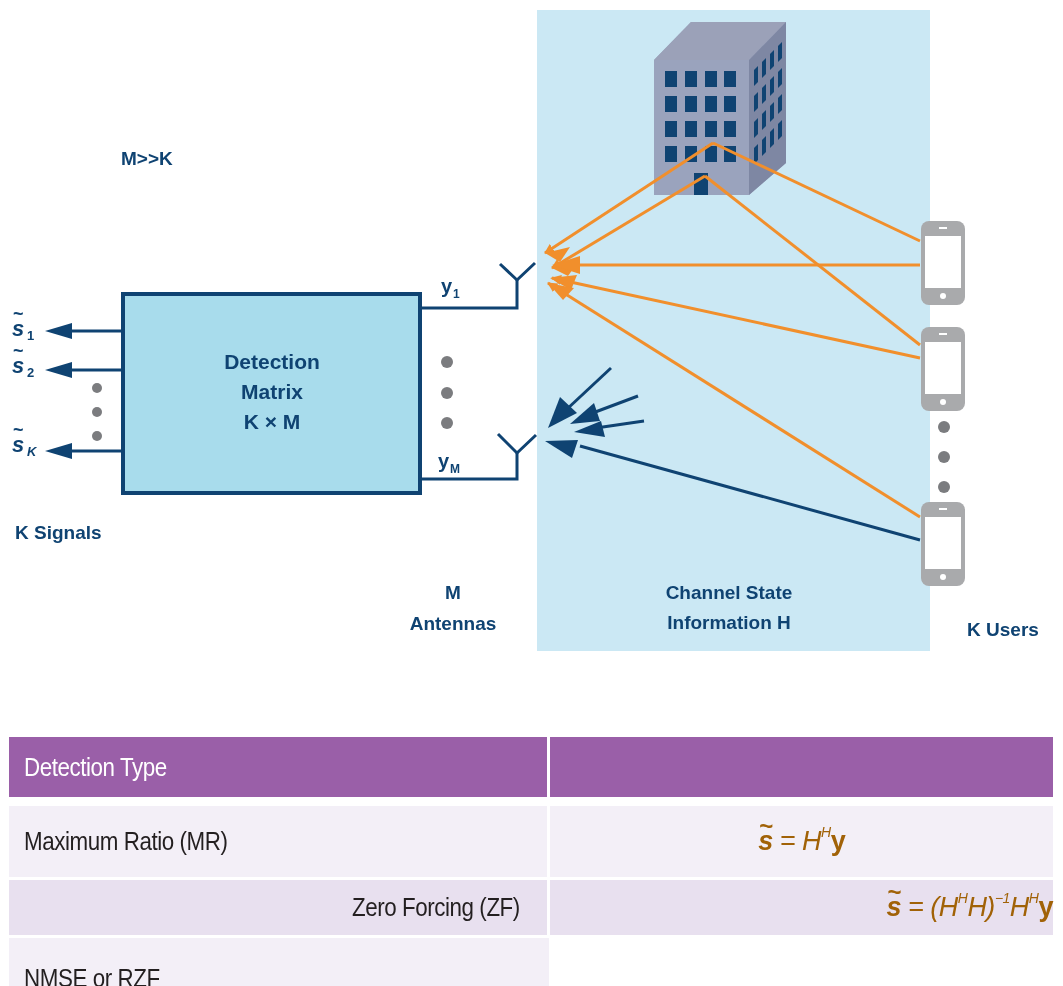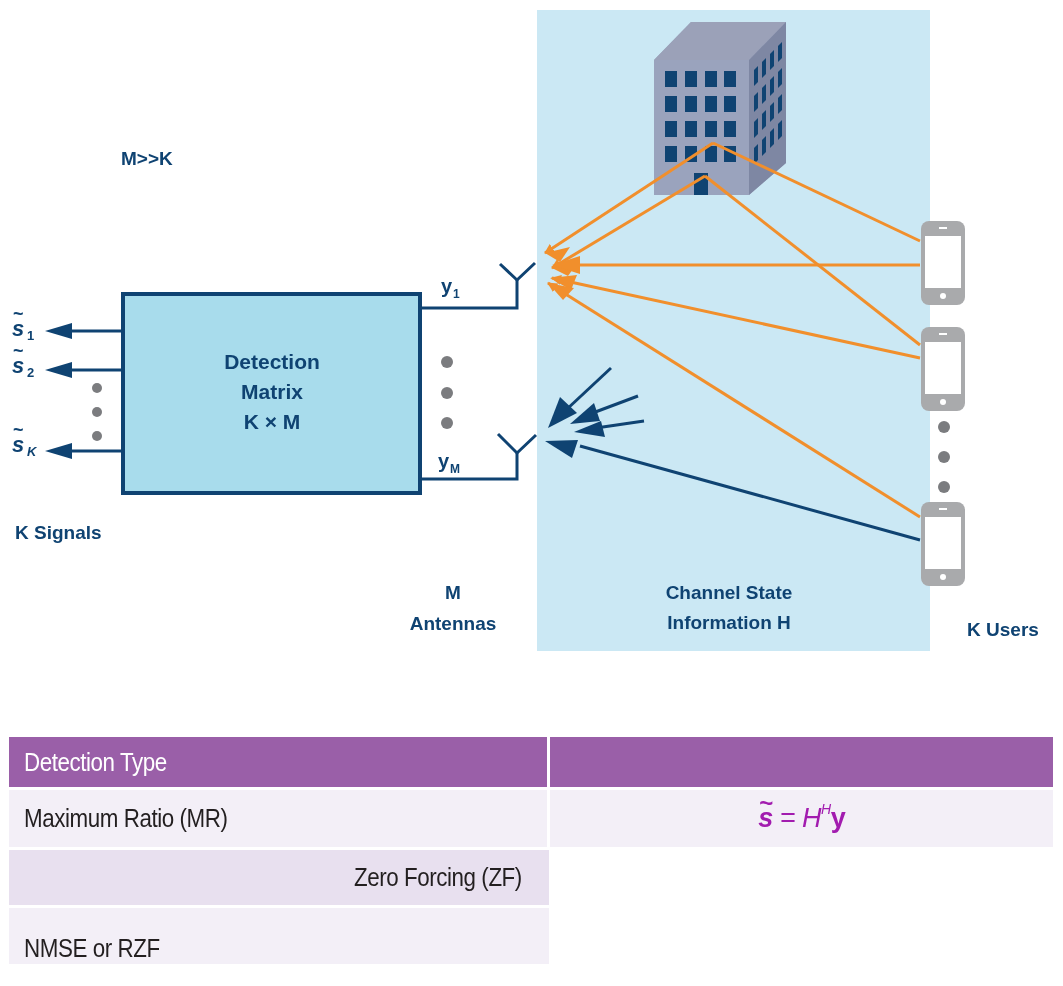--- a/index.html
+++ b/index.html
@@ -9,26 +9,26 @@
   .lbl { font-family: "Liberation Sans", sans-serif; font-weight: bold; fill: #0f4372; }
   .lbl-big { font-size: 21px; }
   .table { position: absolute; left: 9px; top: 737px; width: 1044px;
            border-collapse: separate; border-spacing: 0; }
   .table .row { display: flex; }
   .table .cell { box-sizing: border-box; display: flex; align-items: center;
                  font-family: "Liberation Sans", sans-serif; font-size: 26px; color: #231f20;
                  letter-spacing: -0.5px; transform-origin: left center; }
   .table .c1 { width: 540px; padding-left: 15px; }
   .table .c2 { width: 504px; justify-content: center; margin-left: 3px; }
-  .table .hdr .cell { background: #9a5fa8; color: #ffffff; height: 50px; }
-  .table .r0 .cell { background: #f3eff7; height: 57px; margin-top: 3px; }
+  .table .hdr .cell { background: #9a5fa8; color: #ffffff; height: 60px; }
+  .table .r0 .cell { background: #f3eff7; height: 71px; margin-top: 9px; }
   .table .r1 .cell { background: #e8e0ef; height: 55px; margin-top: 3px; justify-content: flex-end; }
   .table .r2 .cell { background: #f3eff7; height: 56px; margin-top: 3px; align-items: flex-end; }
   .narrow { display: inline-block; transform: scaleX(0.86); transform-origin: left center; white-space: nowrap; }
-  .formula { font-family: "Liberation Sans", sans-serif; font-style: italic; font-size: 27px; color: #a21caf; white-space: nowrap; }
+  .formula { font-family: "Liberation Sans", sans-serif; font-style: italic; font-size: 27px; color: #a16207; white-space: nowrap; }
   .formula .s { font-weight: bold; position: relative; display: inline-block; }
   .formula .s::before { content: "~"; position: absolute; left: 1px; top: -14px; font-weight: bold; font-style: normal; font-size: 24px; }
   .formula .y { font-weight: bold; font-style: normal; }
   .formula sup { font-size: 14px; position: relative; top: -3px; }
 </style>
 </head>
 <body>
 
 <svg id="diagram" width="1063" height="730" viewBox="0 0 1063 730">
   <defs>
@@ -218,19 +218,22 @@
         <span class="narrow">Maximum Ratio (MR)</span>
       </div>
     <div class="cell c2">
       <span class="formula"><span class="s">s</span><span> = </span><span>H</span><sup>H</sup><span class="y">y</span></span>
     </div>
   </div>
   <div class="row r1">
     <div class="cell c1">
         <span class="narrow">Zero Forcing (ZF)</span>
       </div>
+    <div class="cell c2">
+      <span class="formula"><span class="s">s</span><span> = (</span><span>H</span><sup>H</sup><span>H)</span><sup>−1</sup><span>H</span><sup>H</sup><span class="y">y</span></span>
+    </div>
   </div>
   <div class="row r2">
     <div class="cell c1">
         <span class="narrow">NMSE or RZF</span>
       </div>
   </div>
 </div>
 
 </body></html>

